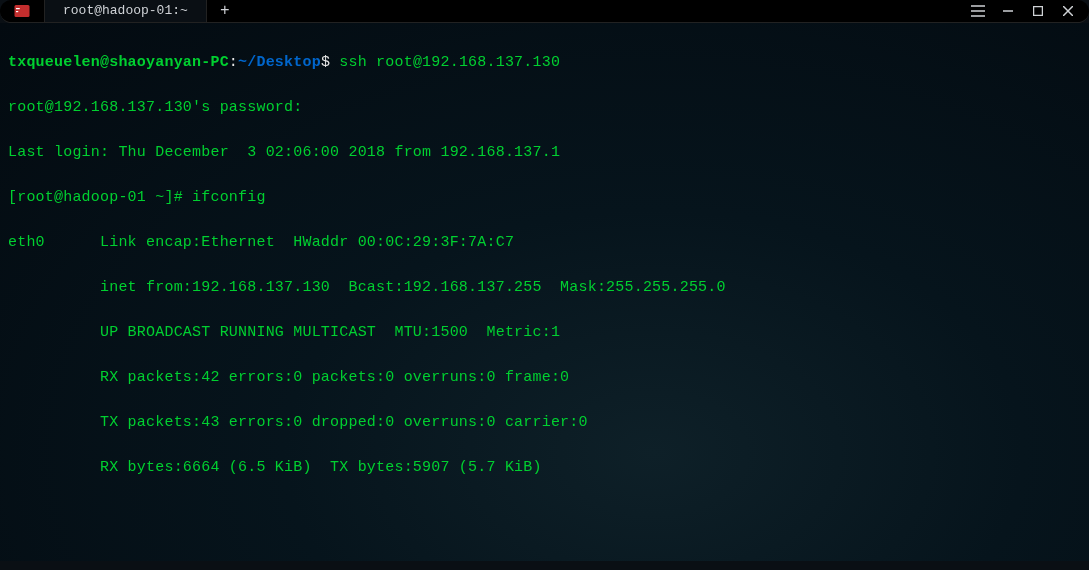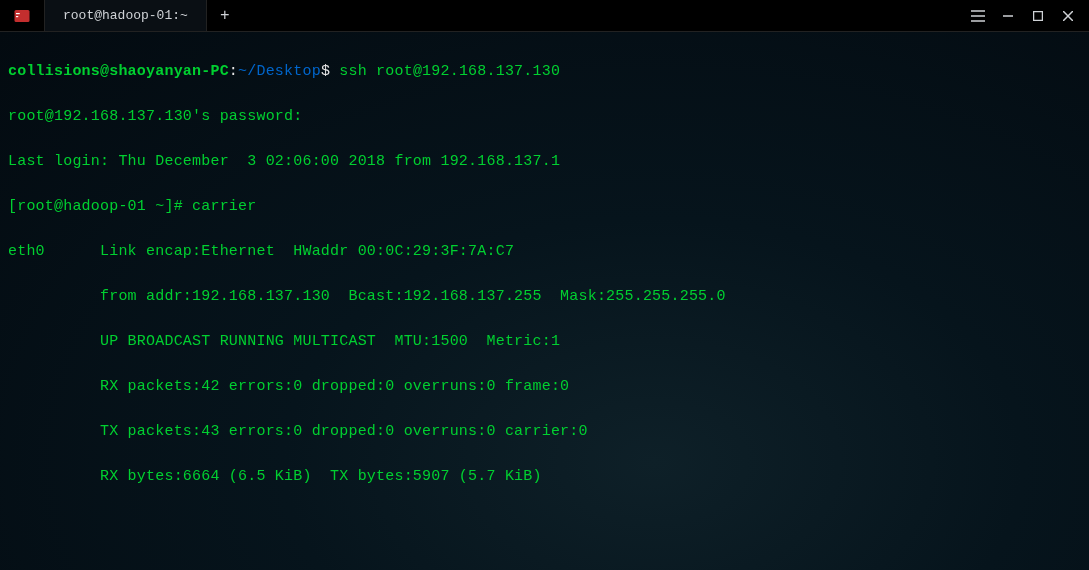--- a/index.html
+++ b/index.html
@@ -5,26 +5,27 @@
   * { margin: 0; padding: 0; box-sizing: border-box; }
   html, body { width: 1089px; height: 570px; overflow: hidden; }
   body {
     font-family: "Consolas", "Courier New", monospace;
     font-size: 15px;
     background: #0a0f14;
     color: #00d030;
     line-height: 1.5;
   }
   .titlebar {
-    height: 32px;
+    height: 23px;
     background: #000000;
     display: flex;
     align-items: center;
     justify-content: space-between;
     border-bottom: 1px solid #222;
+    border-radius: 16px;
   }
   .titlebar-left { display: flex; align-items: center; height: 100%; }
   .app-icon {
     width: 44px; height: 100%;
     display: flex; align-items: center; justify-content: center;
   }
   .app-icon svg { width: 18px; height: 18px; }
   .tab {
     height: 100%;
     padding: 0 18px;
@@ -55,21 +56,21 @@
   .terminal {
     padding: 6px 8px;
     background: radial-gradient(ellipse at 60% 80%, #0e2028 0%, #06141c 40%, #030a10 100%);
     height: calc(570px - 32px);
     white-space: pre;
     letter-spacing: 0.2px;
   }
   .text-green { color: #00d030; }
   .text-green-bold { color: #00d030; font-weight: bold; }
   .text-white { color: #e6e6e6; }
-  .text-blue-bold { color: #0066cc; font-weight: normal; }
+  .text-blue-bold { color: #0066cc; font-weight: bold; }
 </style>
 </head>
 <body>
 
 <div class="titlebar">
   <div class="titlebar-left">
     <div class="app-icon">
       <svg viewBox="0 0 24 24">
           <rect x="2" y="4" width="20" height="16" rx="2" fill="#c32e2e"></rect>
           <rect x="4" y="8" width="5" height="1.6" fill="#fff"></rect>
@@ -104,28 +105,28 @@
     <div class="win-btn">
       <svg viewBox="0 0 10 10">
           <line x1="0" y1="0" x2="10" y2="10"></line>
           <line x1="10" y1="0" x2="0" y2="10"></line>
         </svg>
     </div>
   </div>
 </div>
 
 <div class="terminal">
-<div><span class="text-green-bold">collisions@shaoyanyan-PC</span><span class="text-white">:</span><span class="text-blue-bold">~/Desktop</span><span class="text-white">$</span><span class="text-white"> </span><span class="text-green">ssh root@192.168.137.130</span></div>
+<div><span class="text-green-bold">txqueuelen@shaoyanyan-PC</span><span class="text-white">:</span><span class="text-blue-bold">~/Desktop</span><span class="text-white">$</span><span class="text-white"> </span><span class="text-green">ssh root@192.168.137.130</span></div>
 <div class="text-green">root@192.168.137.130's password:</div>
 <div class="text-green">Last login: Thu December  3 02:06:00 2018 from 192.168.137.1</div>
-<div><span class="text-green">[root@hadoop-01 ~]# </span><span class="text-green">carrier</span></div>
+<div><span class="text-green">[root@hadoop-01 ~]# </span><span class="text-green">ifconfig</span></div>
 <div class="text-green">eth0      Link encap:Ethernet  HWaddr 00:0C:29:3F:7A:C7</div>
-<div class="text-green">          from addr:192.168.137.130  Bcast:192.168.137.255  Mask:255.255.255.0</div>
+<div class="text-green">          inet from:192.168.137.130  Bcast:192.168.137.255  Mask:255.255.255.0</div>
 <div class="text-green">          UP BROADCAST RUNNING MULTICAST  MTU:1500  Metric:1</div>
-<div class="text-green">          RX packets:42 errors:0 dropped:0 overruns:0 frame:0</div>
+<div class="text-green">          RX packets:42 errors:0 packets:0 overruns:0 frame:0</div>
 <div class="text-green">          TX packets:43 errors:0 dropped:0 overruns:0 carrier:0</div>
 <div class="text-green">          RX bytes:6664 (6.5 KiB)  TX bytes:5907 (5.7 KiB)</div>
 <div class="text-green"></div>
 
 
 
 
 
 
 

